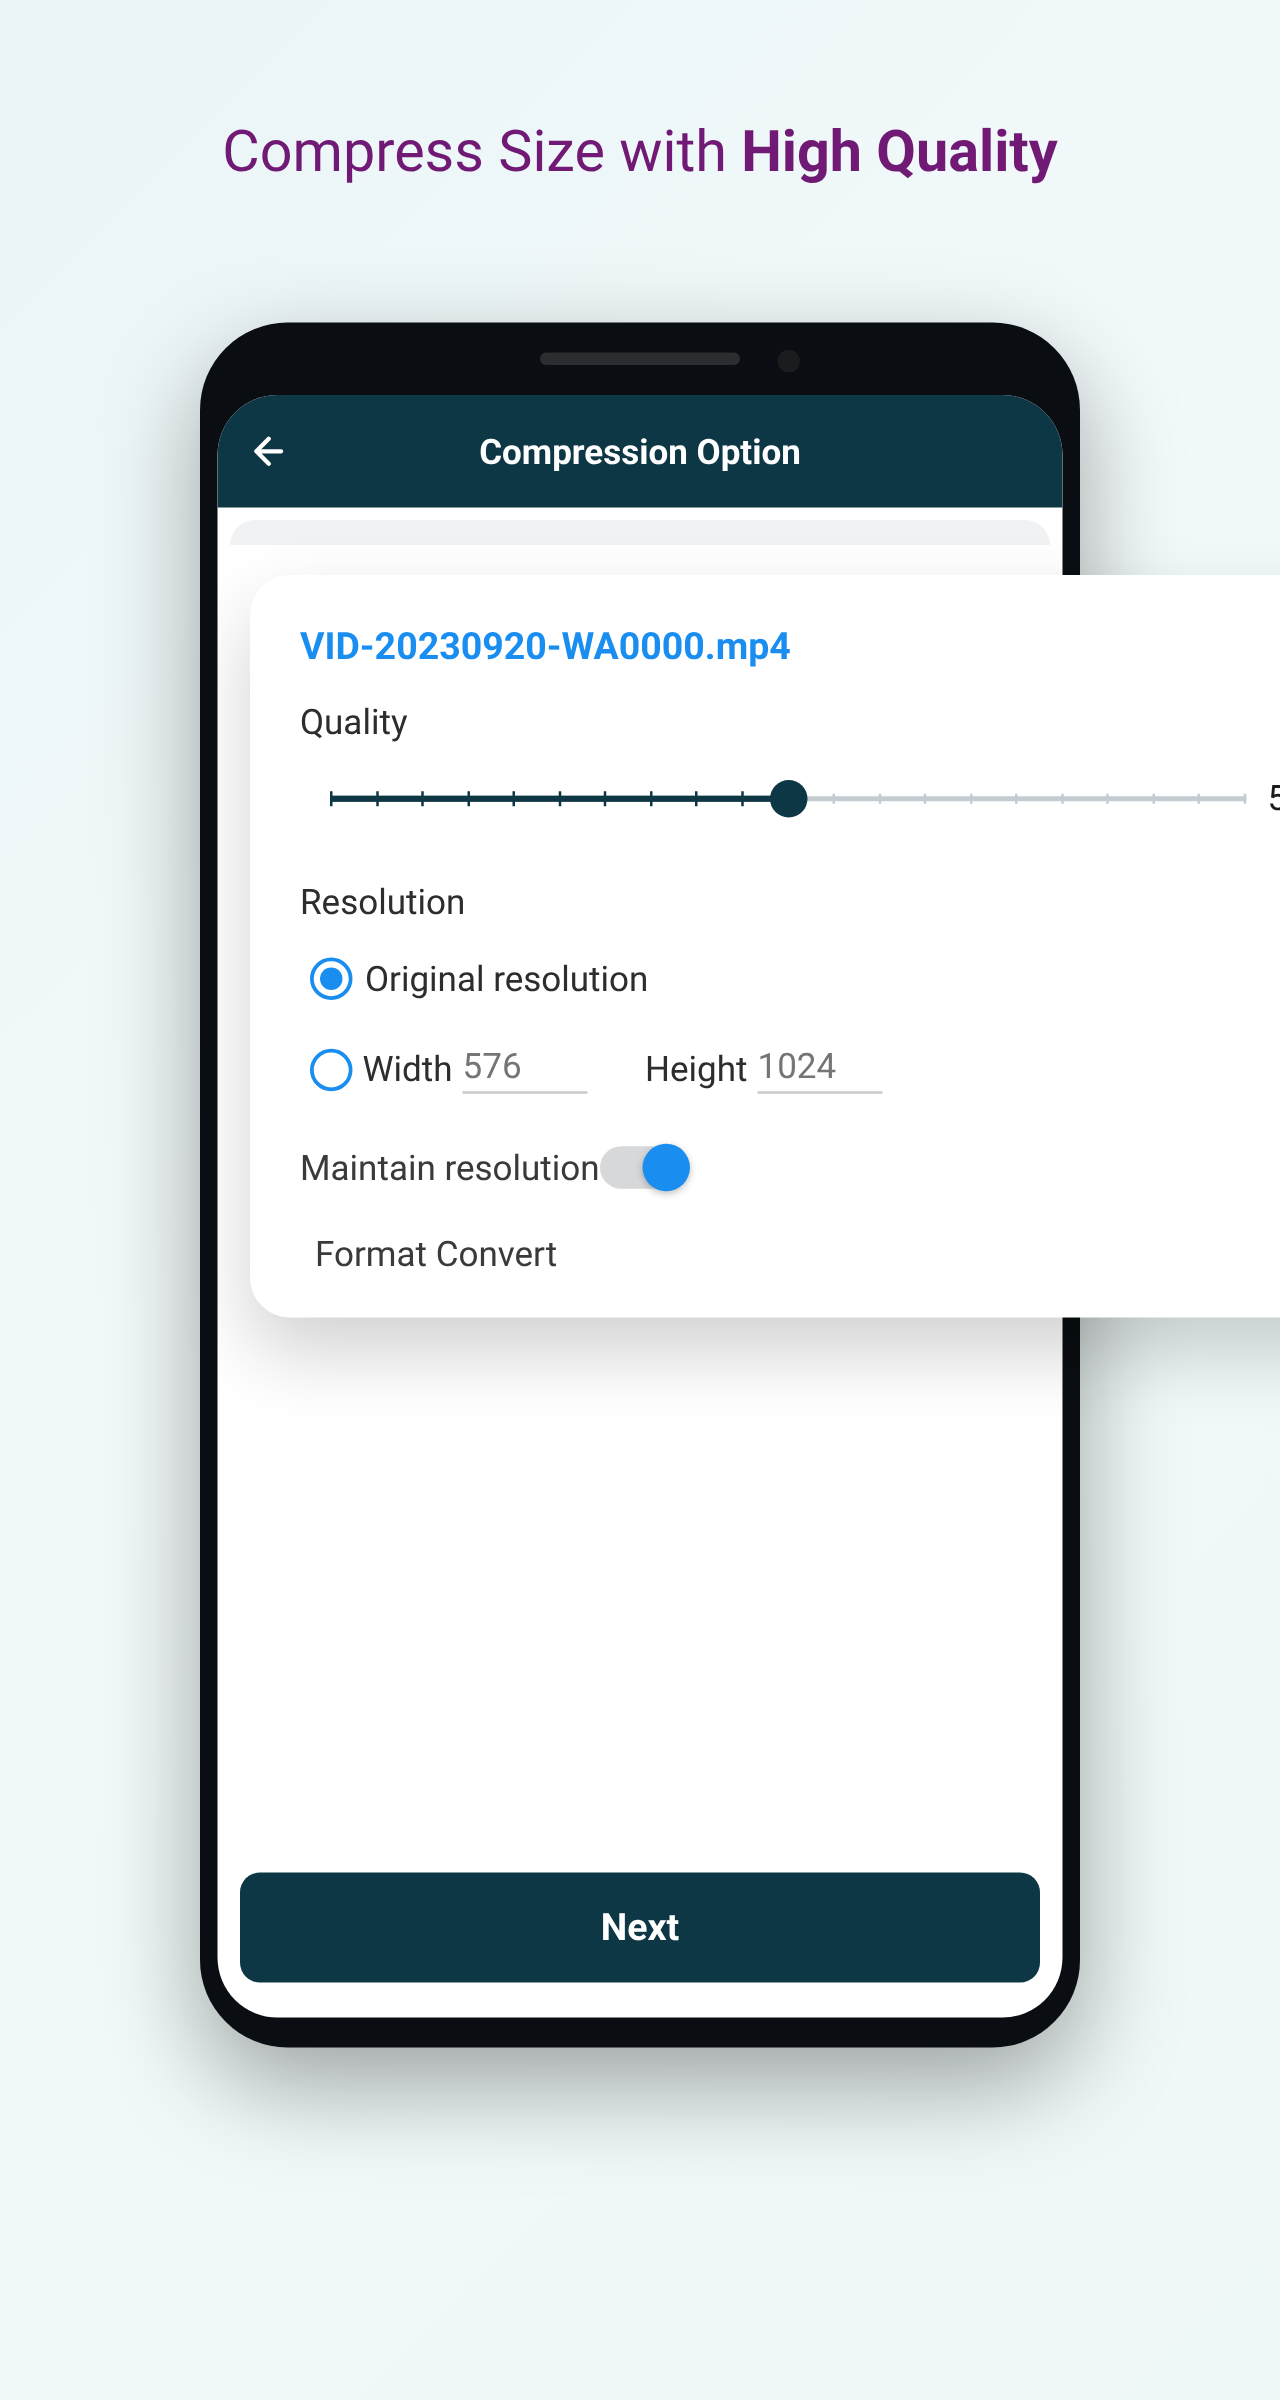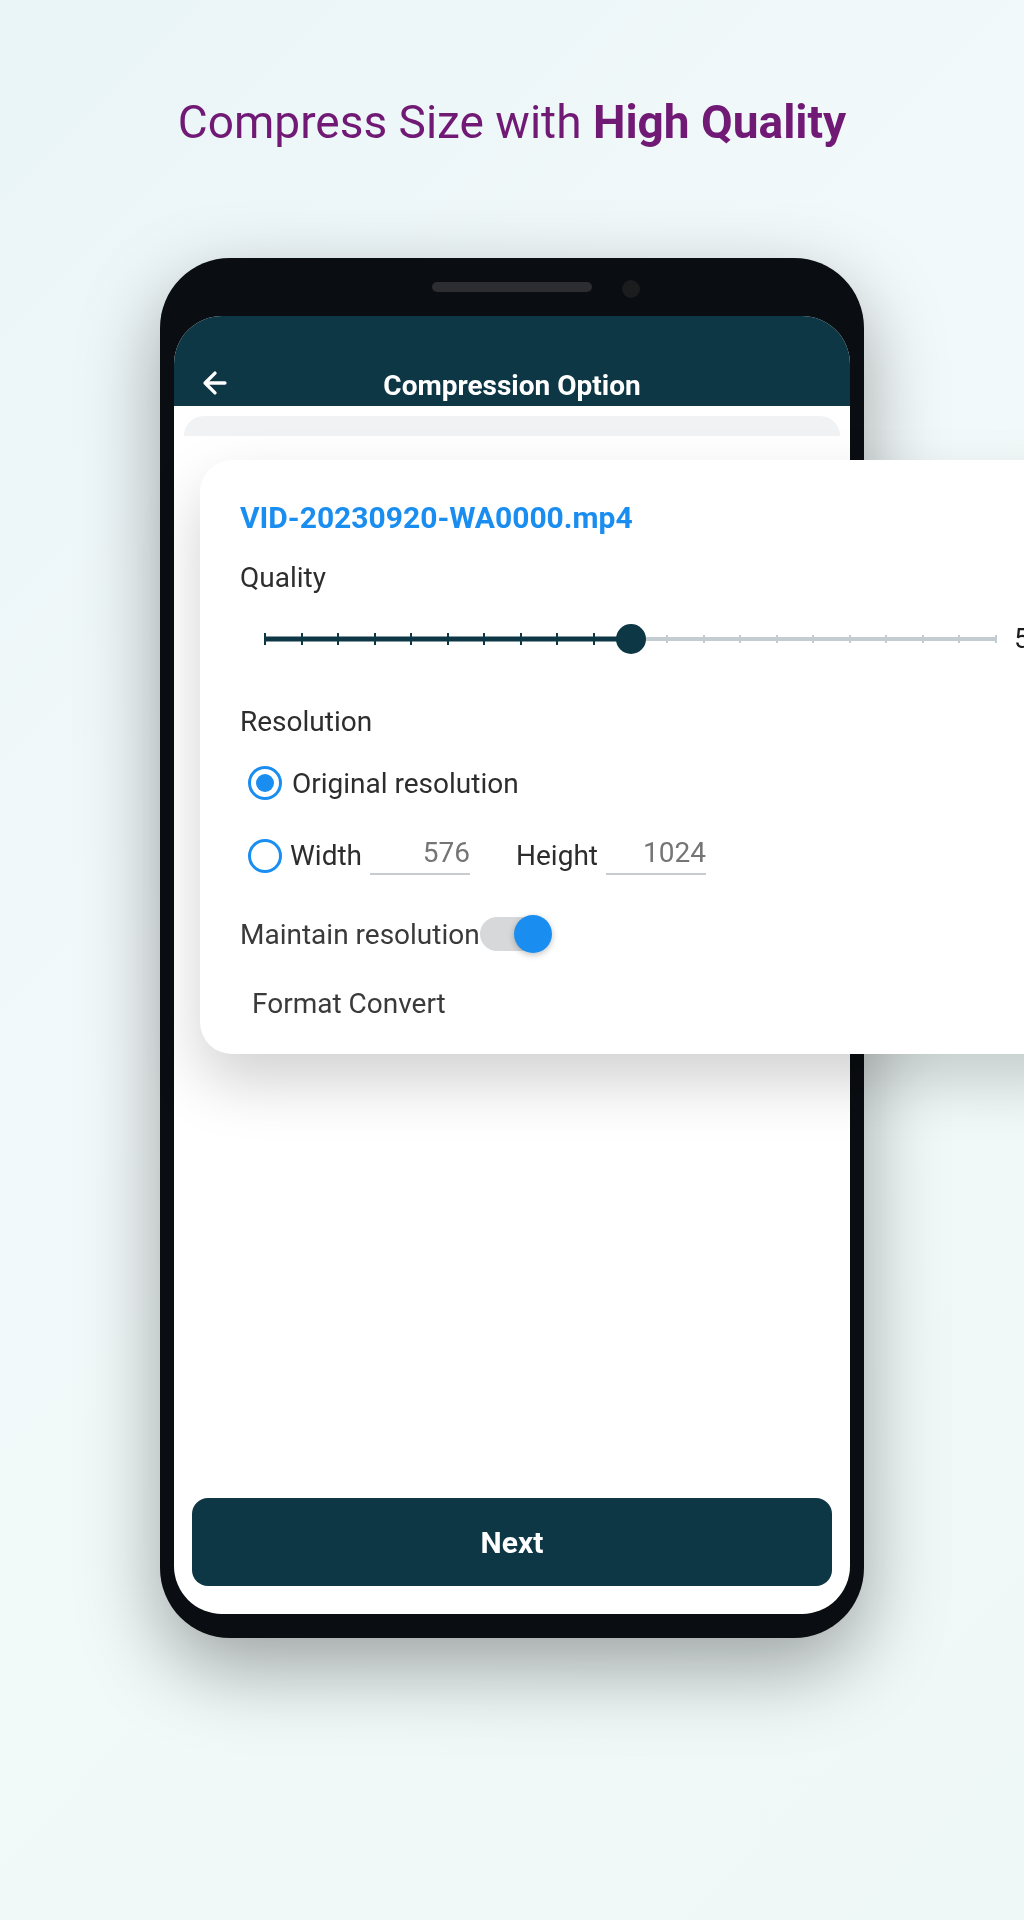--- a/index.html
+++ b/index.html
@@ -63,22 +63,22 @@
       top: 58px;
       bottom: 24px;
       background: #ffffff;
       border-radius: 48px;
       overflow: hidden;
     }
     .app-header {
       height: 90px;
       background: #0e3745;
       display: flex;
-      align-items: flex-end;
-      padding: 4px 22px;
+      align-items: center;
+      padding: 16px 22px;
       position: relative;
     }
     .back-arrow {
       width: 38px;
       height: 38px;
       display: flex;
       align-items: center;
       justify-content: center;
     }
     .app-title {
@@ -223,21 +223,21 @@
       gap: 8px;
       margin-bottom: 42px;
       margin-left: 8px;
     }
     .dim-input {
       width: 100px;
       border: none;
       border-bottom: 2px solid #c9ccce;
       font-size: 28px;
       color: #a8adb1;
-      text-align: right;
+      text-align: left;
       padding-bottom: 4px;
       background: transparent;
     }
     .dim-label {
       font-size: 28px;
       color: #2d2d2d;
     }
     .dim-spacer { width: 30px; }
     .maintain-row {
       display: flex;

